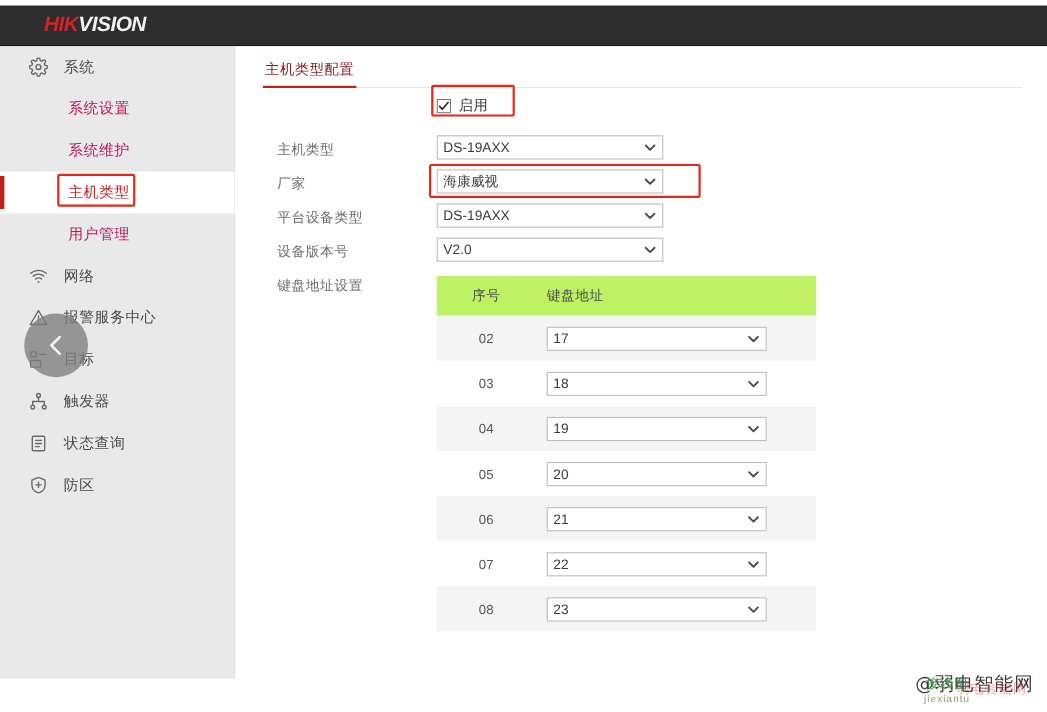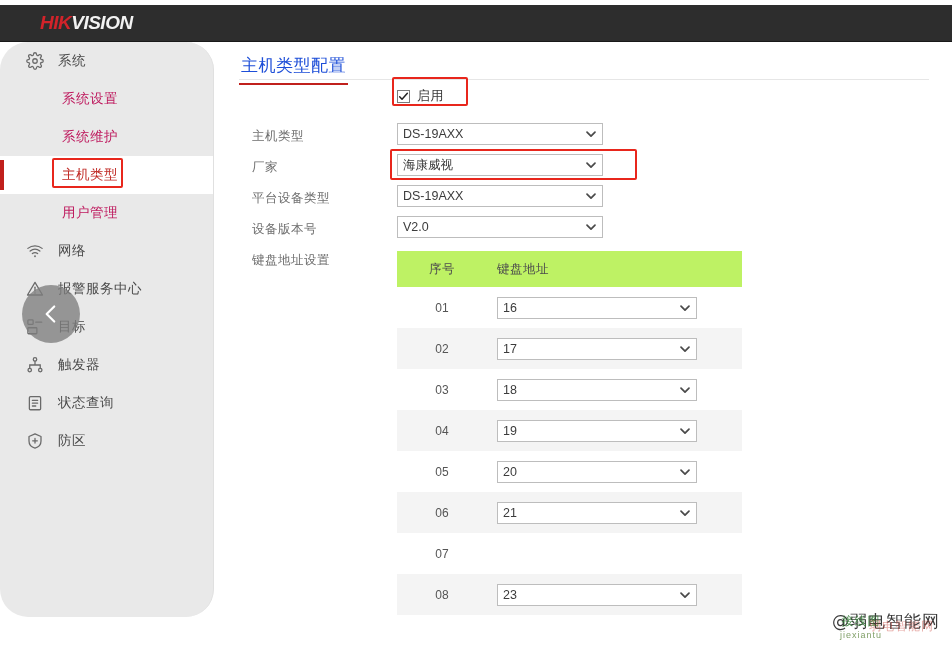--- a/index.html
+++ b/index.html
@@ -48,21 +48,20 @@
   .logo .hik { color: #d2232a; }
   .logo .vis { color: #f2f2f2; }
 
   
   .sidebar {
     position: absolute;
     left: 0; top: 42px;
     width: 213px; height: 575px;
     background: #e9e9e9;
     border-right: 1px solid #e0e0e0;
-    border-radius: 28px;
   }
   .nav-item {
     position: relative;
     height: 38px;
     display: flex;
     align-items: center;
     box-sizing: border-box;
   }
   .nav-item.group { padding-left: 24px; }
   .nav-item.sub { padding-left: 62px; }
@@ -127,22 +126,22 @@
   }
   .tabbar {
     position: absolute;
     left: 25px; top: 12px;
     width: 690px;
     border-bottom: 1px solid #e6e6e6;
     height: 25px;
   }
   .tab {
     display: inline-block;
-    font-size: 17px;
-    color: #1d4ed8;
+    font-size: 13px;
+    color: #7f1d1d;
     padding: 0 2px 6px 2px;
     border-bottom: 2px solid #c0201c;
     letter-spacing: 0.5px;
   }
 
   
   .form {
     position: absolute;
     left: 0; top: 45px;
     width: 738px;
@@ -508,33 +507,20 @@
 
     </div>
 
     <div class="kbtable">
 
       <div class="kbhead">
         <div class="c1">序号</div>
         <div class="c2">键盘地址</div>
       </div>
 
-      <div class="kbrow">
-        <div class="c1">01</div>
-        <div class="c2">
-          <div class="sel">
-            <span>16</span>
-            <span class="caret">
-              <svg width="12" height="12" viewBox="0 0 12 12" fill="none" stroke="currentColor" stroke-width="1.7" stroke-linecap="round" stroke-linejoin="round">
-                  <path d="M2 4.2 6 8.2l4-4"></path>
-                </svg>
-            </span>
-          </div>
-        </div>
-      </div>
 
       <div class="kbrow alt">
         <div class="c1">02</div>
         <div class="c2">
           <div class="sel">
             <span>17</span>
             <span class="caret">
               <svg width="12" height="12" viewBox="0 0 12 12" fill="none" stroke="currentColor" stroke-width="1.7" stroke-linecap="round" stroke-linejoin="round">
                   <path d="M2 4.2 6 8.2l4-4"></path>
                 </svg>
@@ -594,20 +580,30 @@
               <svg width="12" height="12" viewBox="0 0 12 12" fill="none" stroke="currentColor" stroke-width="1.7" stroke-linecap="round" stroke-linejoin="round">
                   <path d="M2 4.2 6 8.2l4-4"></path>
                 </svg>
             </span>
           </div>
         </div>
       </div>
 
       <div class="kbrow">
         <div class="c1">07</div>
+        <div class="c2">
+          <div class="sel">
+            <span>22</span>
+            <span class="caret">
+              <svg width="12" height="12" viewBox="0 0 12 12" fill="none" stroke="currentColor" stroke-width="1.7" stroke-linecap="round" stroke-linejoin="round">
+                  <path d="M2 4.2 6 8.2l4-4"></path>
+                </svg>
+            </span>
+          </div>
+        </div>
       </div>
 
       <div class="kbrow alt">
         <div class="c1">08</div>
         <div class="c2">
           <div class="sel">
             <span>23</span>
             <span class="caret">
               <svg width="12" height="12" viewBox="0 0 12 12" fill="none" stroke="currentColor" stroke-width="1.7" stroke-linecap="round" stroke-linejoin="round">
                   <path d="M2 4.2 6 8.2l4-4"></path>

